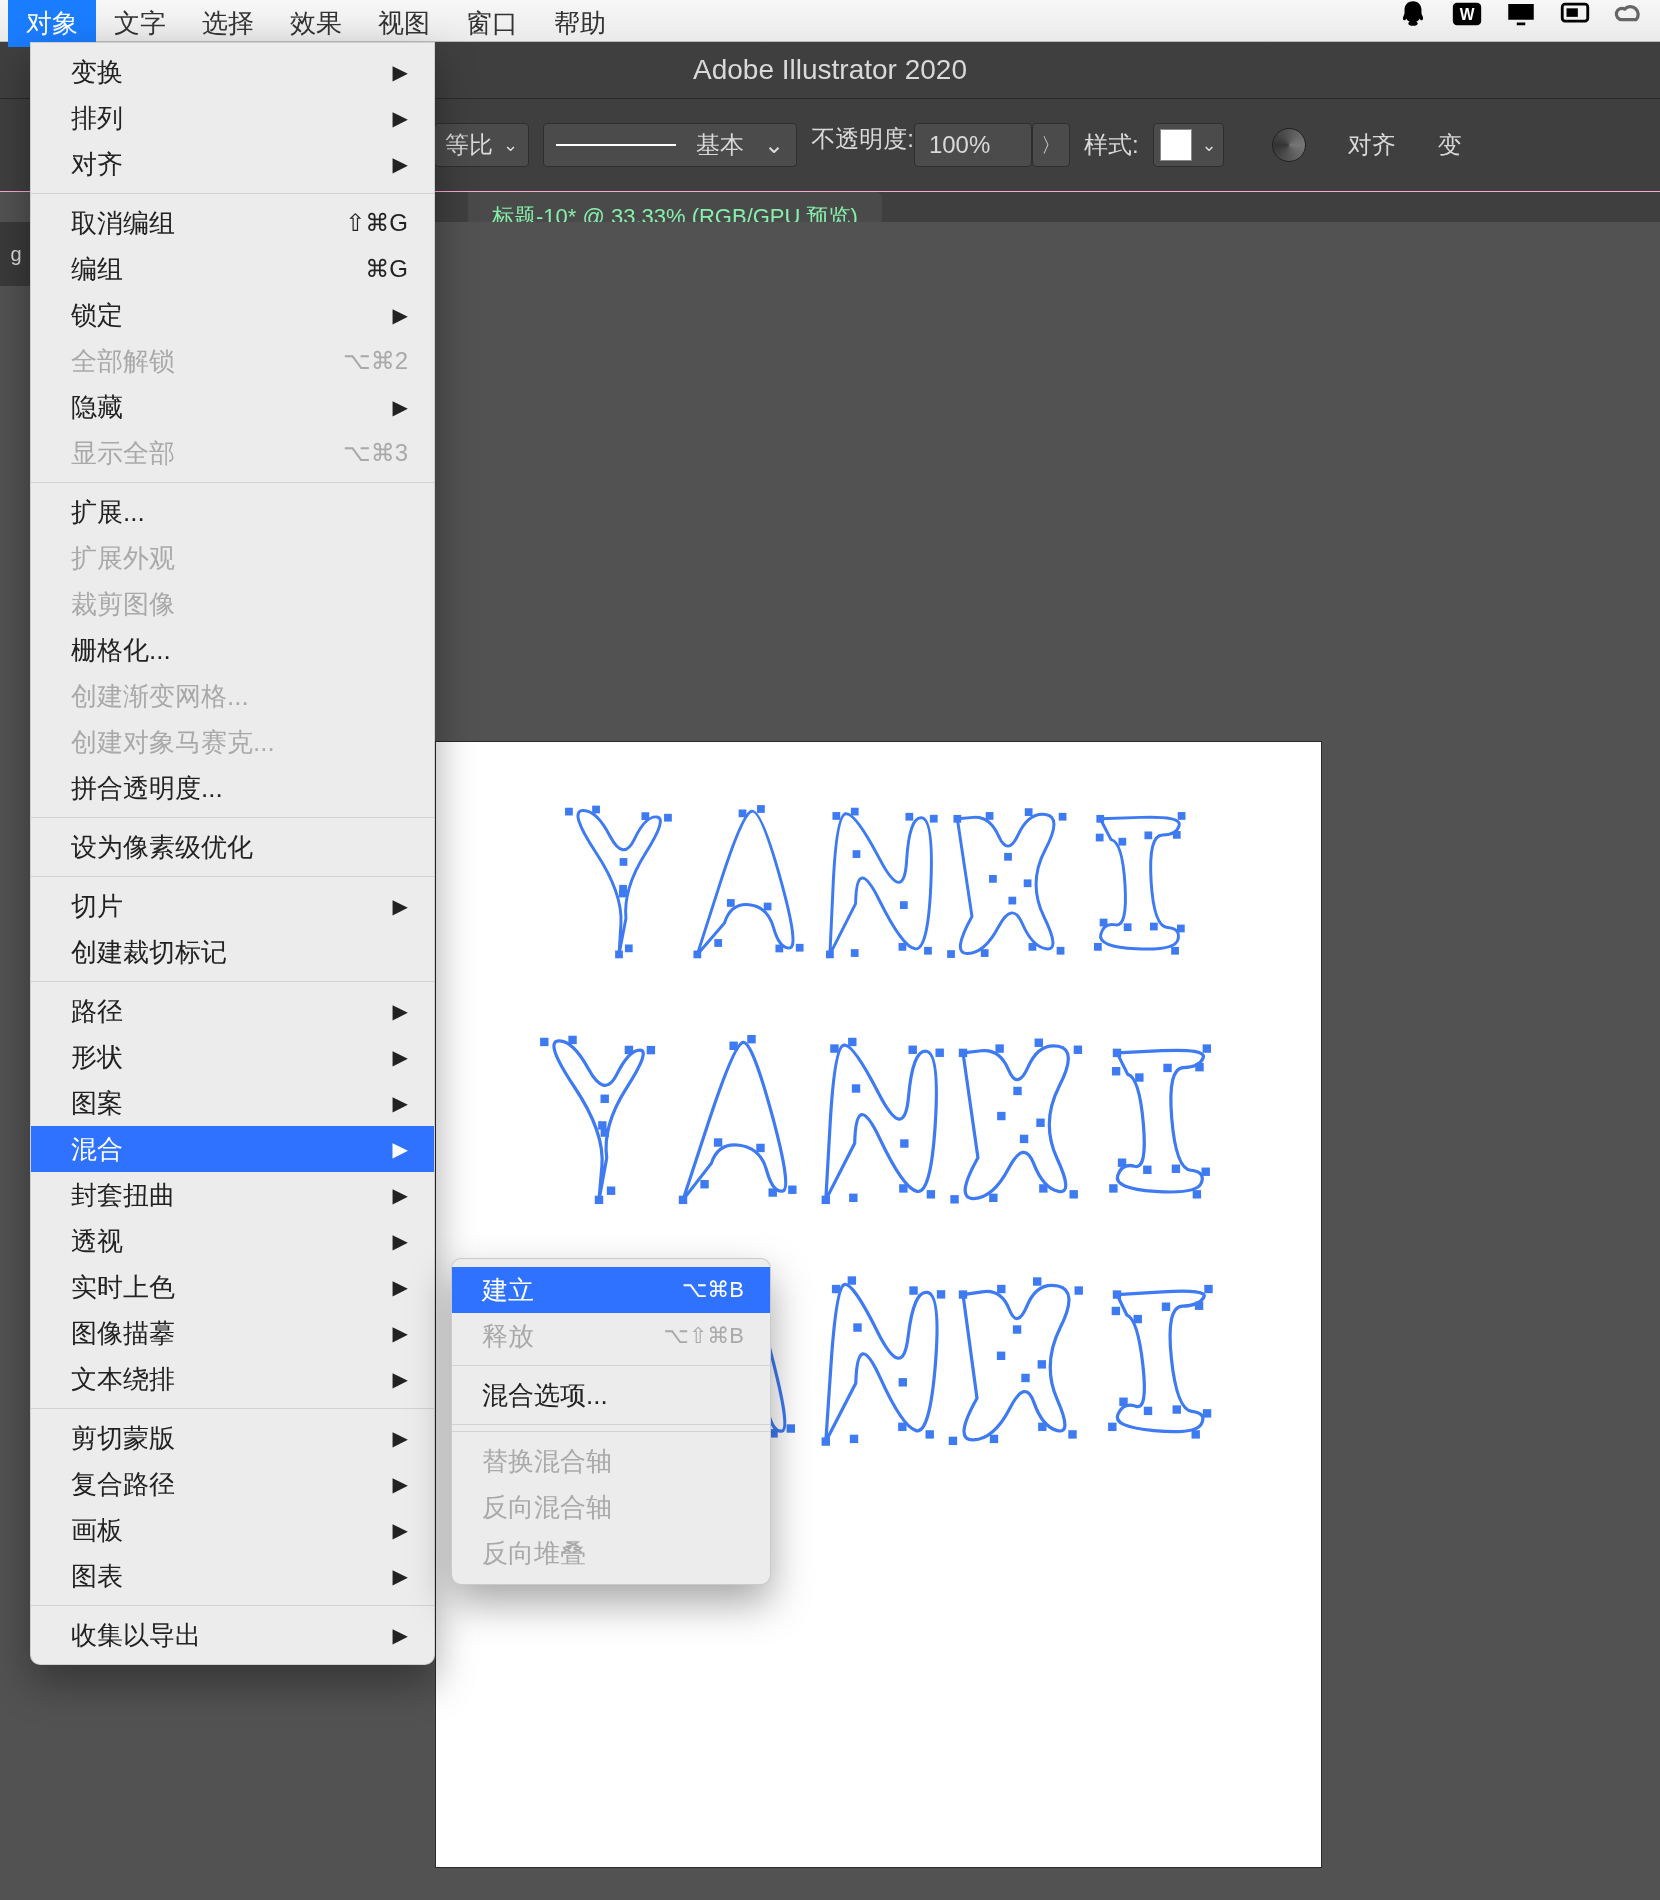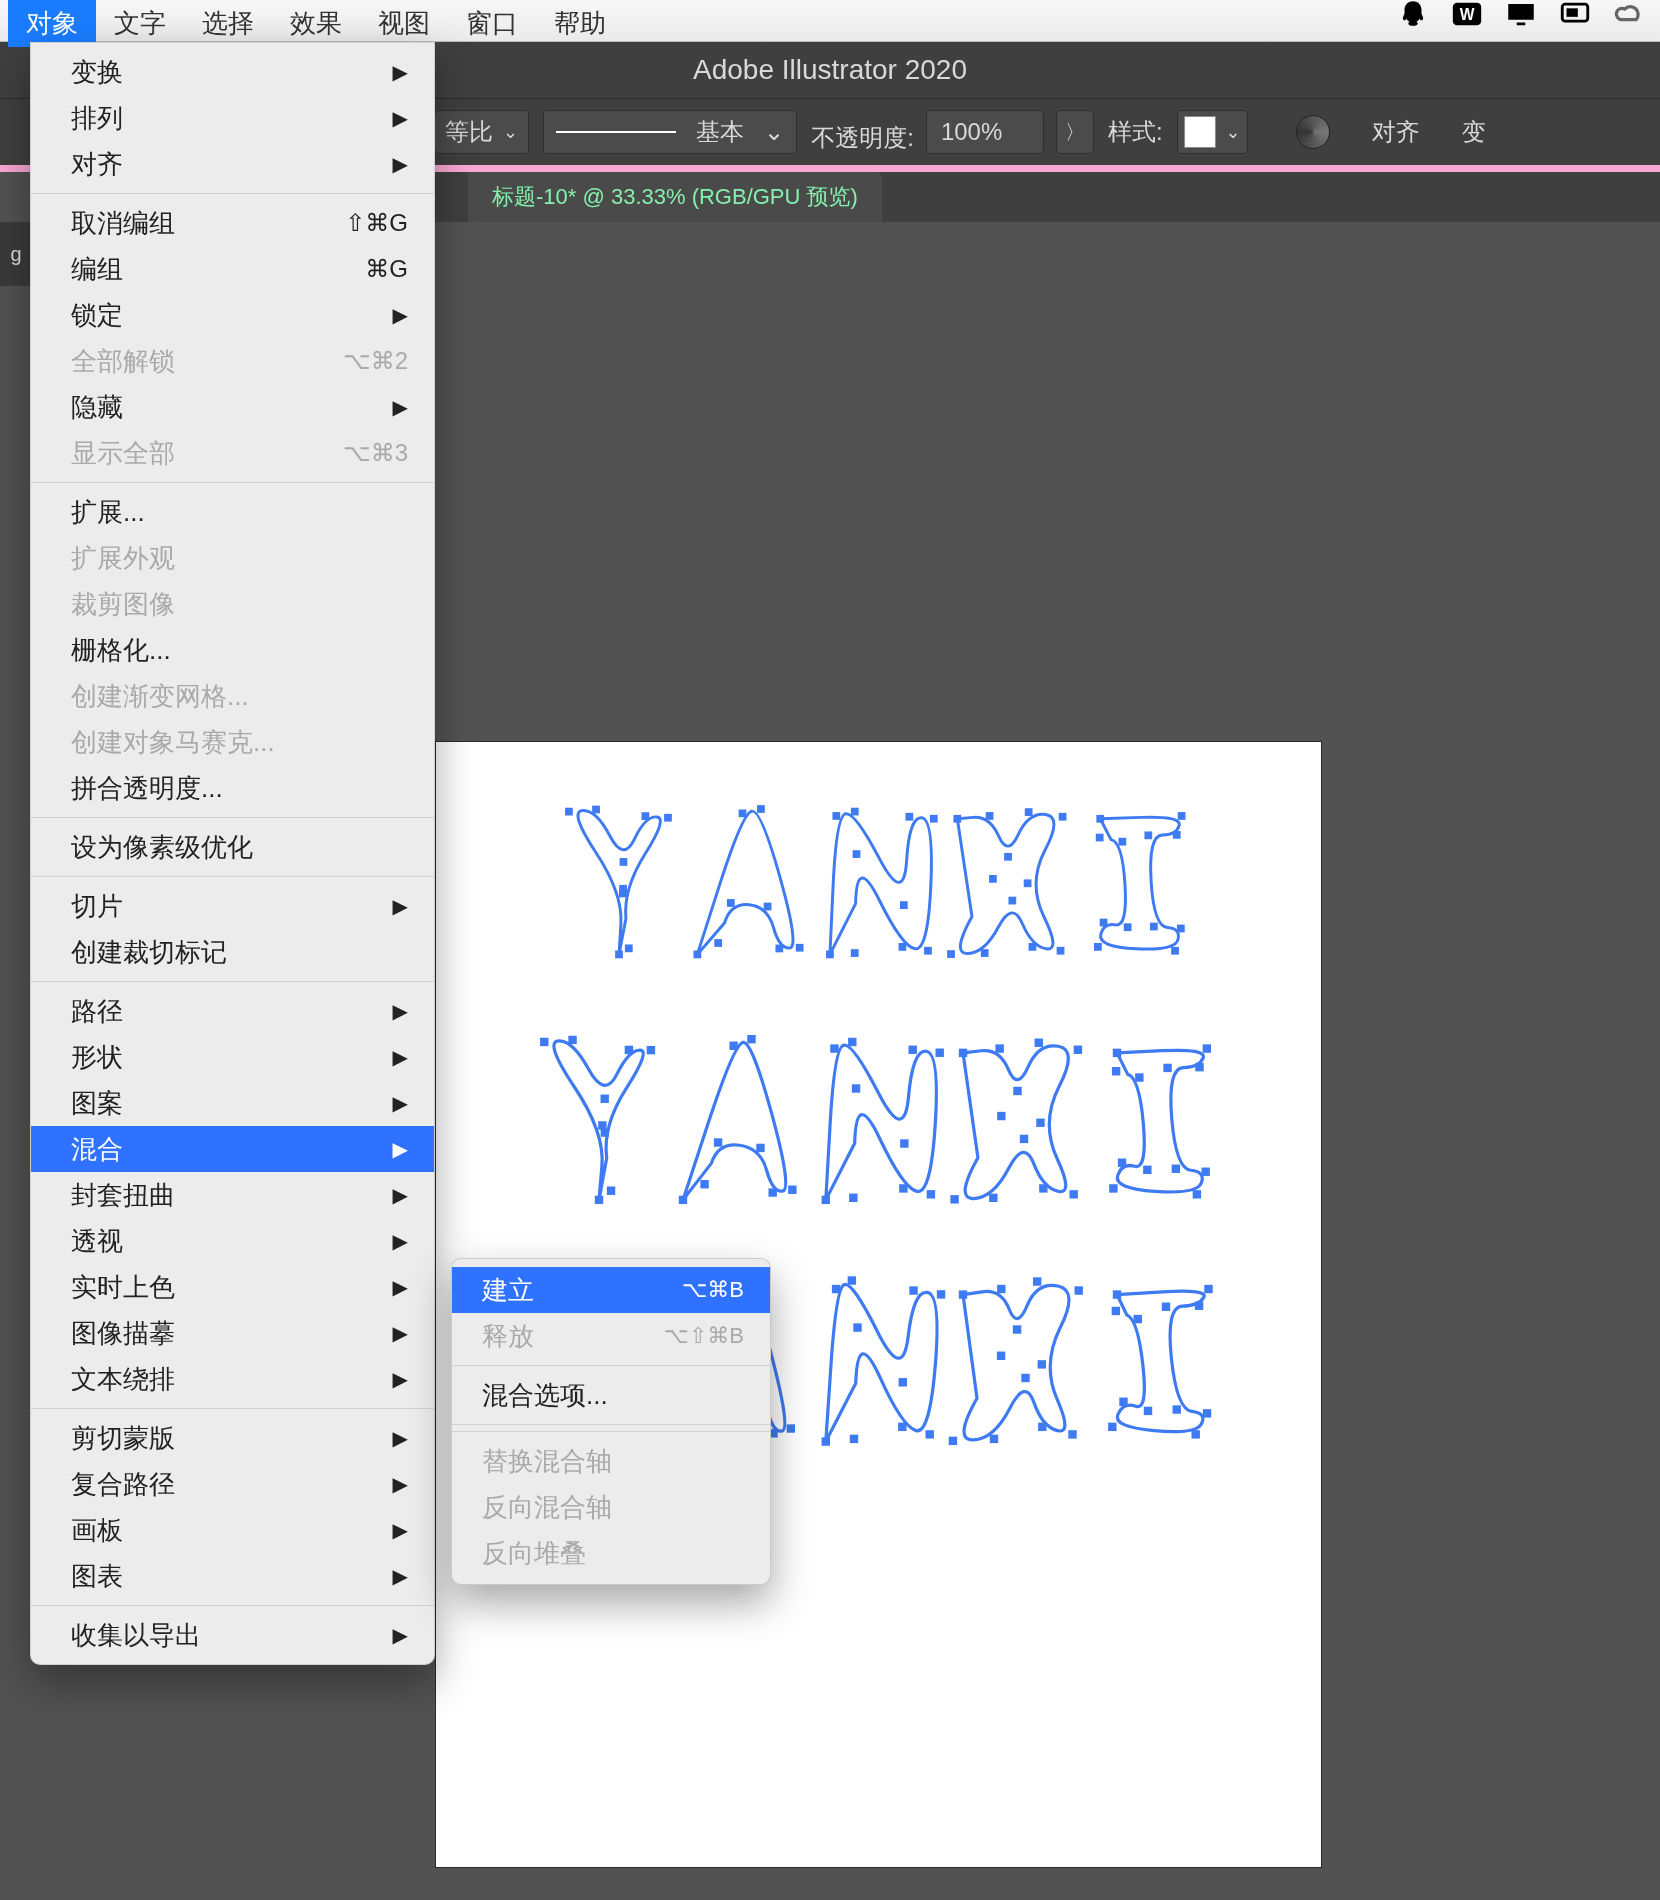--- a/index.html
+++ b/index.html
@@ -7,27 +7,27 @@
 
   
   .menubar { height: 42px; background: linear-gradient(#f7f7f7,#eaeaea); display: flex; align-items: flex-start; padding: 0 8px; border-bottom: 1px solid #bbb; position: relative; }
   .menubar-item { font-size: 26px; color: #333; padding: 6px 18px; cursor: default; }
   .menubar-item.active { background: #1a7cff; color: #fff; }
   .tray { position: absolute; right: 14px; display: flex; gap: 20px; align-items: center; }
   .tray .ticon { width: 34px; height: 28px; color: #333; display: flex; align-items: center; justify-content: center; }
 
   
   .app-title { height: 56px; background: #3f3f3f; color: #d9d9d9; display: flex; align-items: center; justify-content: center; font-size: 28px; }
-  .control-bar { height: 74px; background: #3f3f3f; display: flex; align-items: center; padding: 0 12px; gap: 14px; color: #d9d9d9; font-size: 24px; border-top: 1px solid #2a2a2a; border-bottom: 7px solid #f9a8d4; }
+  .control-bar { height: 94px; background: #3f3f3f; display: flex; align-items: center; padding: 0 12px; gap: 14px; color: #d9d9d9; font-size: 24px; border-top: 1px solid #2a2a2a; border-bottom: 1px solid #f9a8d4; }
   .cb-left-stub { width: 408px; height: 100%; display: flex; align-items: center; justify-content: flex-end; padding-right: 10px; gap: 6px; }
   .dd { background: #4b4b4b; border: 1px solid #2e2e2e; border-radius: 4px; height: 44px; display: flex; align-items: center; padding: 0 10px; gap: 10px; }
   .dd .caret { font-size: 18px; color: #ddd; }
   .stroke-preview { width: 120px; height: 2px; background: #fff; }
   .stroke-box { background: #4b4b4b; border: 1px solid #2e2e2e; border-radius: 4px; height: 44px; display: flex; align-items: center; padding: 0 12px; gap: 20px; }
-  .opacity-box { display: flex; align-items: flex-end; gap: 12px; }
+  .opacity-box { display: flex; align-items: flex-start; gap: 0; }
   .opacity-field { background: #4b4b4b; border: 1px solid #2e2e2e; border-radius: 4px; width: 118px; height: 44px; display: flex; align-items: center; padding: 0 14px; }
   .caret-btn { background: #4b4b4b; border: 1px solid #2e2e2e; border-radius: 4px; width: 38px; height: 44px; display: flex; align-items: center; justify-content: center; }
   .swatch { width: 32px; height: 32px; background: #fff; border: 1px solid #888; }
   .wheel { width: 34px; height: 34px; border-radius: 50%; background: conic-gradient(#555,#777,#555,#333,#555); border: 1px solid #222; }
 
   .tab-bar { height: 50px; background: #3f3f3f; color: #86efac; display: flex; align-items: center; padding-left: 420px; font-size: 22px; margin-left: 48px; }
   .tab { background: #4a4a4a; height: 100%; display: flex; align-items: center; padding: 0 24px; border-top-right-radius: 6px; }
 
   
   .menu-stack { position: absolute; top: 42px; left: 30px; display: flex; z-index: 50; }

